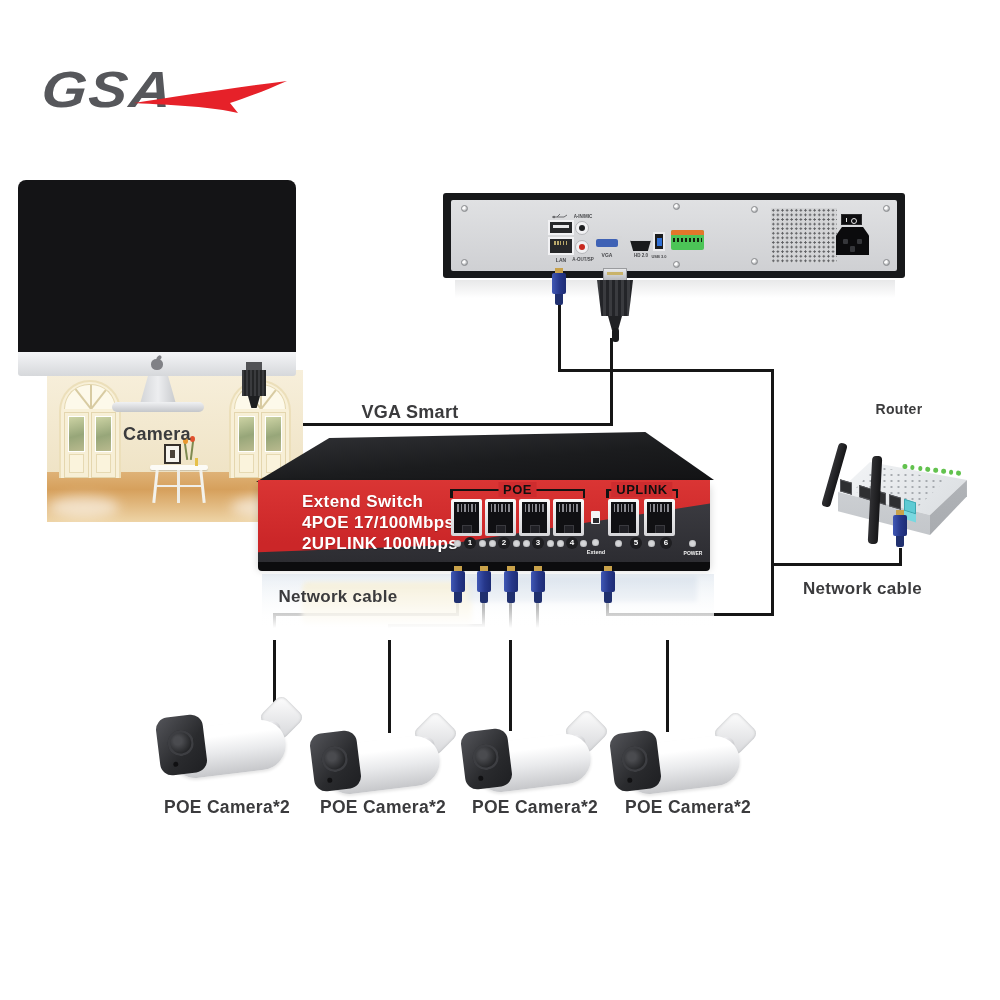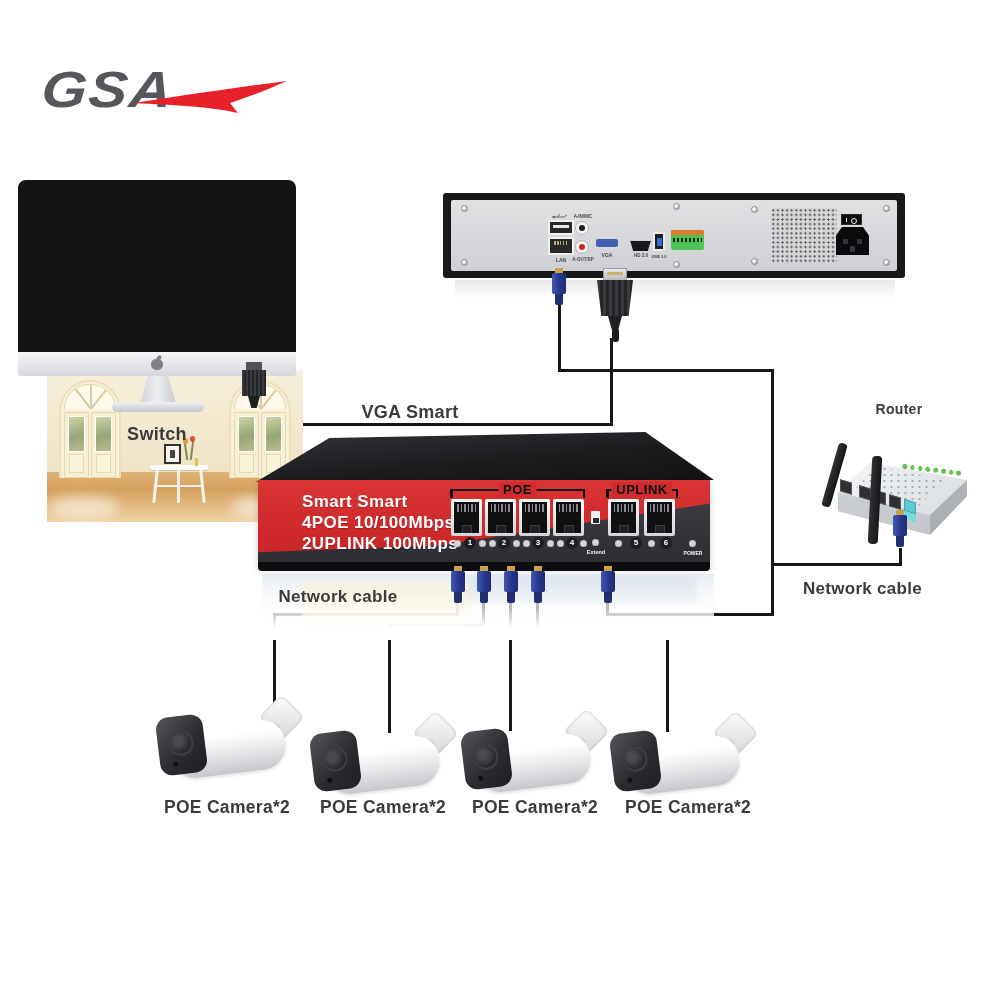--- a/index.html
+++ b/index.html
@@ -260,21 +260,21 @@
     </div>
   </div>
   <div class="mon-chin">
     <span class="apple">
         <s></s>
         <b></b>
       </span>
   </div>
   <div class="mon-neck"></div>
   <div class="mon-base"></div>
-  <div class="lbl" style="left:97px;top:424px;width:120px;font-size:18px">Switch</div>
+  <div class="lbl" style="left:97px;top:424px;width:120px;font-size:18px">Camera</div>
 
   <div class="vgaplug-s">
     <div class="c1"></div>
       <div class="c2"></div>
       <div class="c3"></div>
   </div>
   <div class="lbl" style="left:350px;top:402px;width:120px;font-size:18px">VGA Smart</div>
 
   <div class="nvr">
     <div class="nvr-panel">
@@ -351,22 +351,22 @@
       </div>
       <div class="s2"></div>
       <div class="s3"></div>
       <div class="s4"></div>
   </div>
 
   <div class="sw-top"></div>
   <div class="sw-front">
     <div class="sw-diag"></div>
     <div class="sw-title">
-      <div>Smart Smart</div>
-      <div>4POE 10/100Mbps</div>
+      <div>Extend Switch</div>
+      <div>4POE 17/100Mbps</div>
       <div>2UPLINK 100Mbps</div>
     </div>
 
     <div class="bracket" style="left:192px;top:9px;width:135px">
       <span class="blabel">POE</span>
     </div>
     <div class="rj45" style="left:193px;top:19px">
         <i></i>
       </div>
     <div class="rj45" style="left:227px;top:19px">

